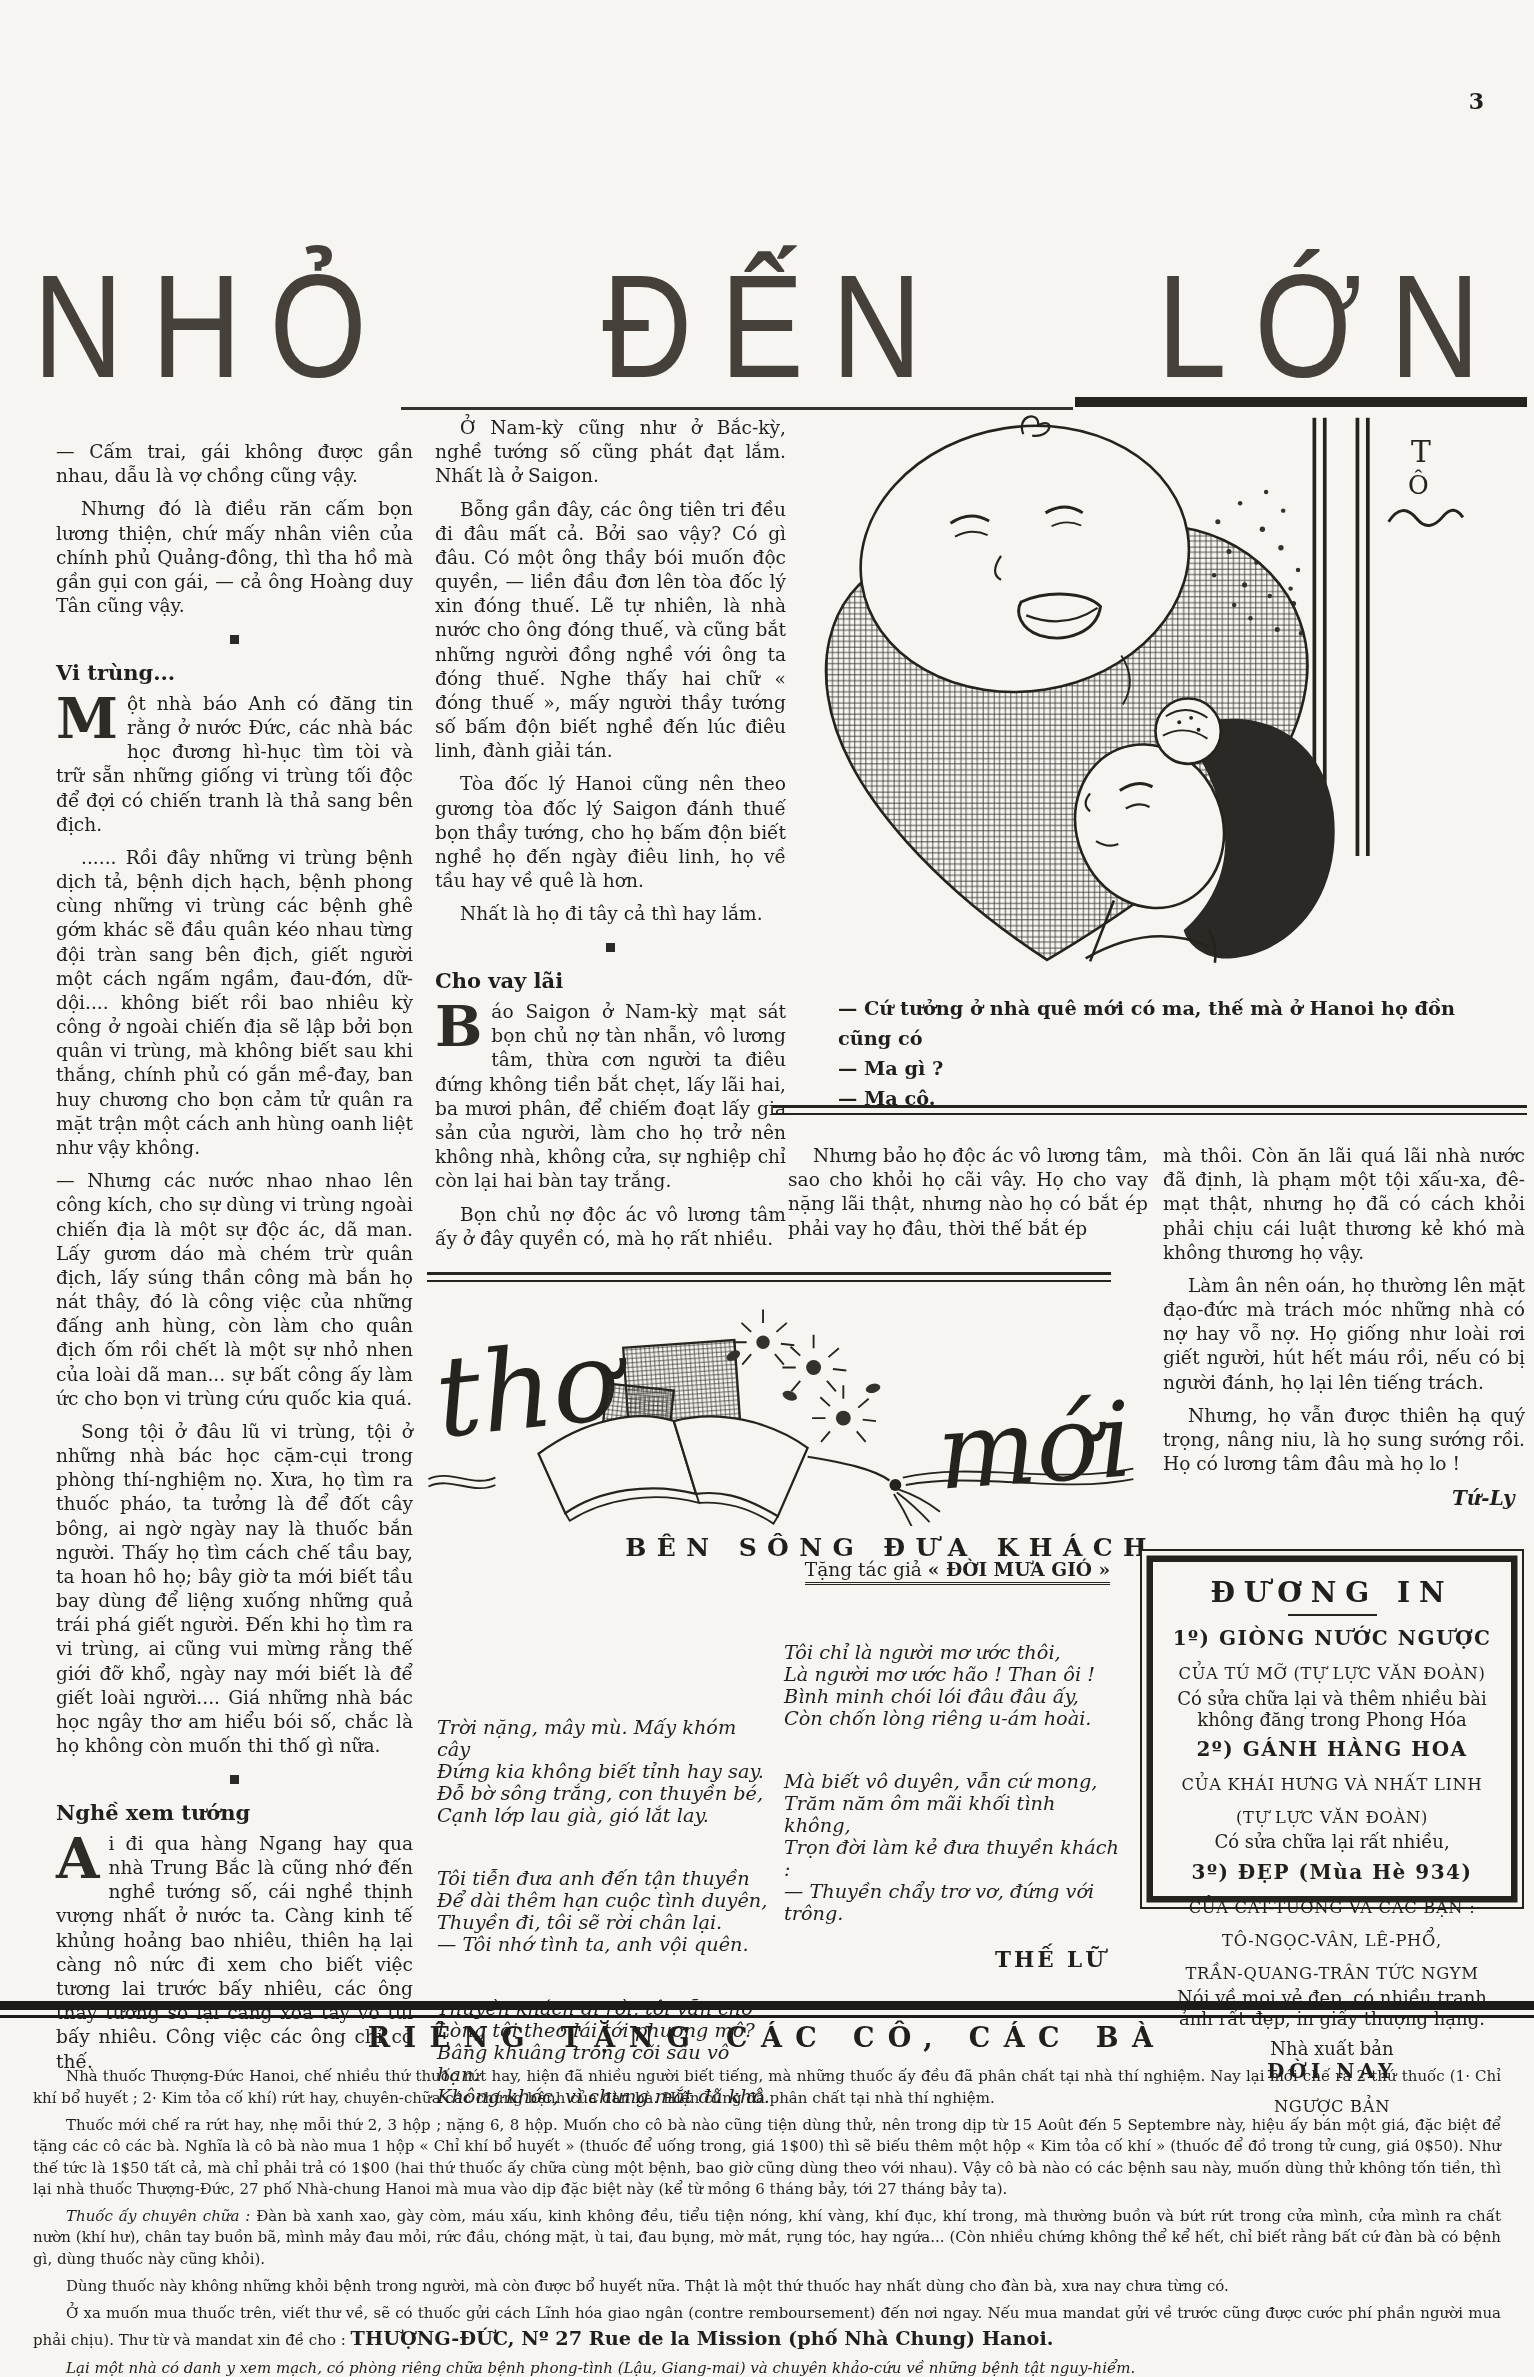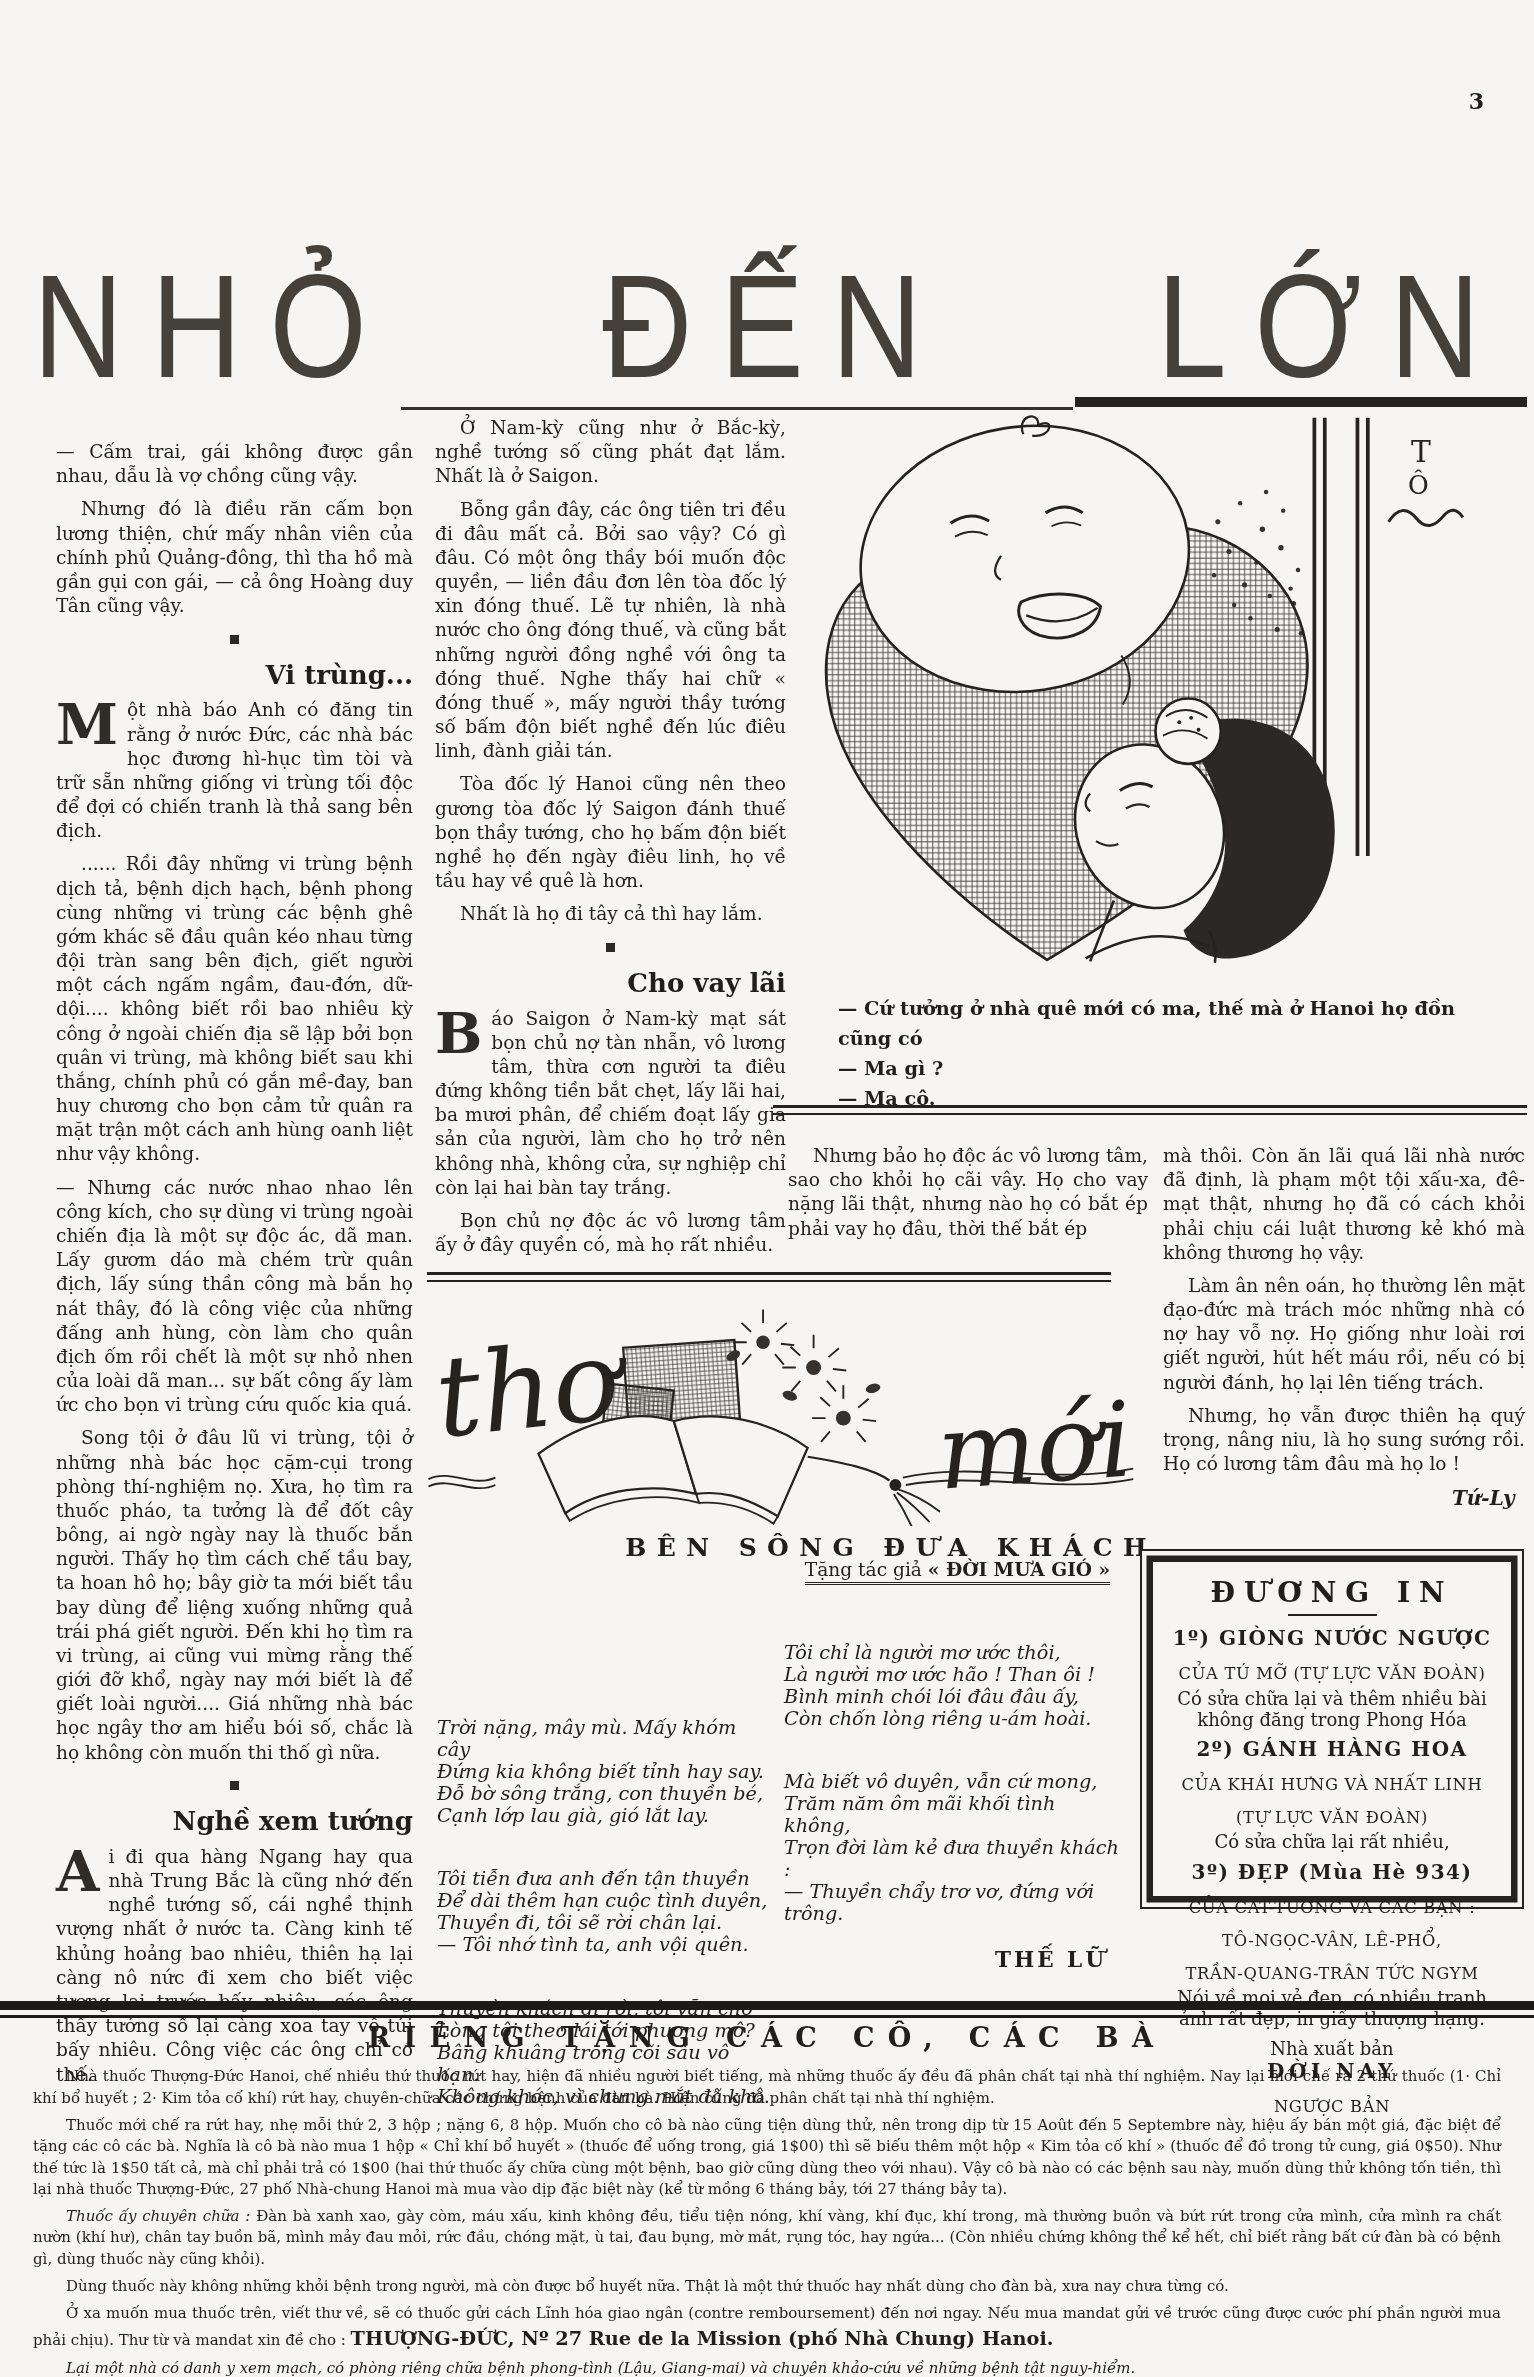--- a/index.html
+++ b/index.html
@@ -11,21 +11,21 @@
             display:flex;justify-content:space-between;
             font-family:"Liberation Sans", sans-serif;font-weight:400;
             font-size:125px;letter-spacing:28px;color:#45403a;
             transform:scaleY(1.18);transform-origin:top left;white-space:nowrap;}
   .title-rule-thin{position:absolute;left:401px;top:407px;width:672px;height:3px;background:#35312c;}
   .title-rule-thick{position:absolute;left:1075px;top:397px;width:452px;height:10.4px;background:#26231f;}
   
   .textcol{position:absolute;font-size:18.6px;line-height:1.3;text-align:justify;}
   .textcol p{margin:0 0 9px;text-indent:25px;}
   .textcol p.flush{text-indent:0;}
-  .sec-head{font-weight:bold;font-size:26px;margin:7.4px 0 6px;text-indent:0;text-align:right;}
+  .sec-head{font-weight:bold;font-size:21px;margin:7.4px 0 6px;text-indent:0;text-align:left;}
   .ornament{width:15px;height:15px;background:#2b2825;margin:13.4px auto 12px;
             box-shadow:inset 0 0 0 3px #f6f5f1,inset 0 0 0 6px #2b2825;}
   .dropcap{float:left;font-size:56px;line-height:46px;padding:3px 9px 0 0;font-weight:bold;color:#2f2b27;}
   .sig-tuly{text-align:right;font-style:italic;font-weight:bold;font-size:20px;padding-right:10.4px;}
   
   .dblrule{position:absolute;height:5.2px;border-top:3px solid #26231f;border-bottom:2.2px solid #26231f;}
   .band{position:absolute;height:5.2px;border-top:9px solid #1d1b18;border-bottom:3px solid #1d1b18;}
   
   .illus{position:absolute;left:802px;top:410px;width:724px;height:554px;}
   .caption{position:absolute;left:838px;top:994px;width:669px;white-space:pre-line;

